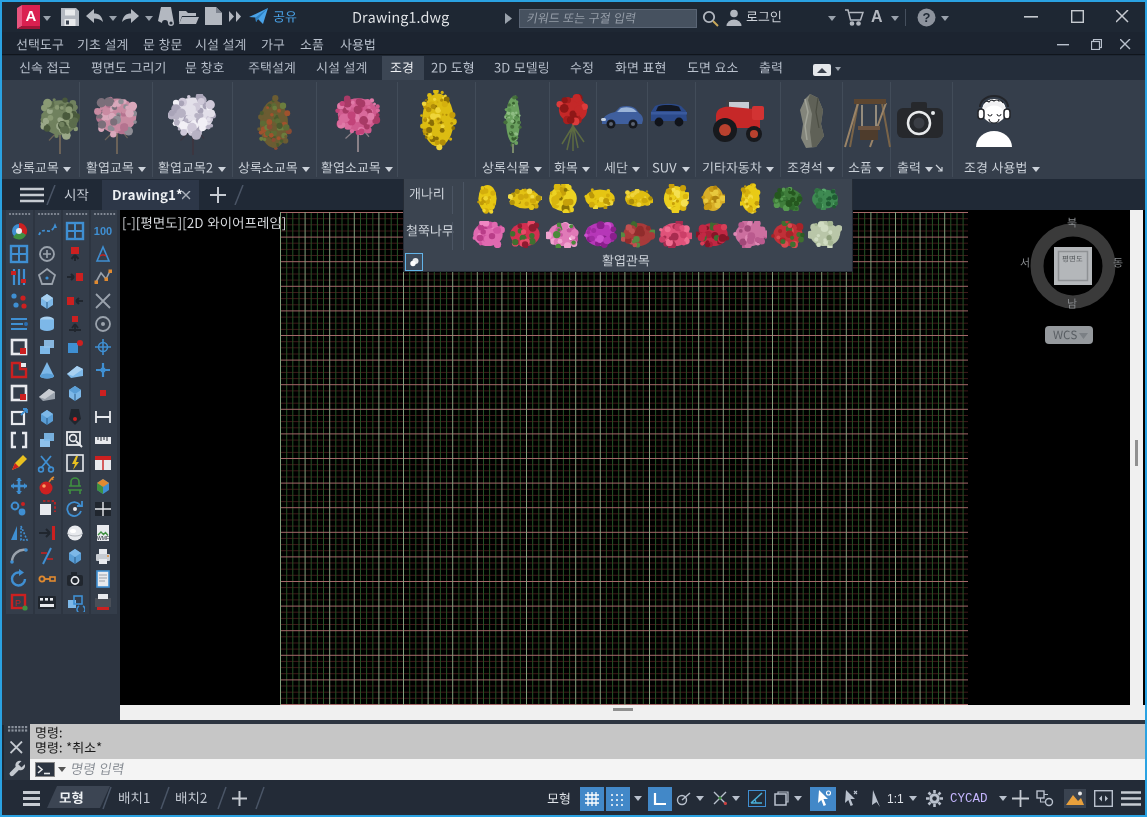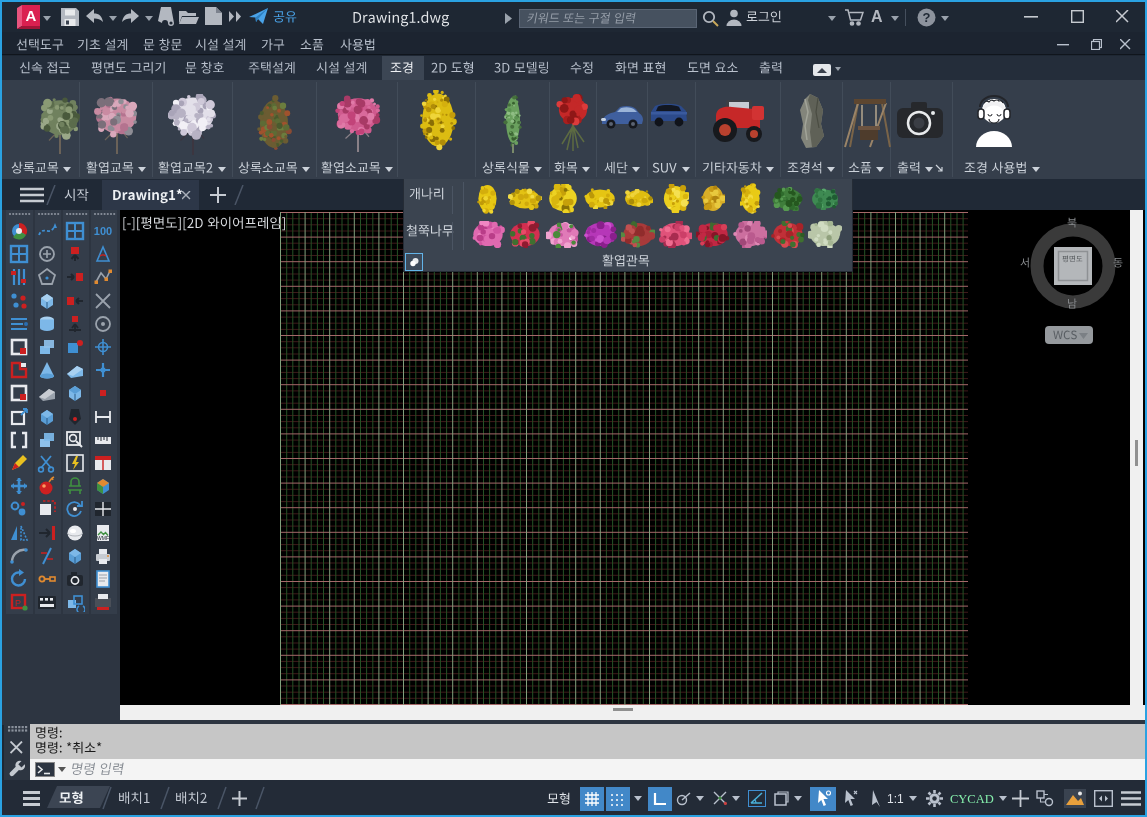--- a/index.html
+++ b/index.html
@@ -1907,21 +1907,21 @@
     <div class="abs" style="left:907px;top:794px;width:0;height:0;border-left:4px solid transparent;border-right:4px solid transparent;border-top:5px solid #b9c1cd"></div>
     <svg class="abs" style="left:923px;top:787px" width="19" height="19">
       <g fill="#b9c1cd">
         <circle cx="9.5" cy="9.5" r="5.2"></circle>
         <g stroke="#b9c1cd" stroke-width="2.6">
           <path d="M9.5 1 V4 M9.5 15 V18 M1 9.5 H4 M15 9.5 H18 M3.5 3.5 L5.6 5.6 M13.4 13.4 L15.5 15.5 M15.5 3.5 L13.4 5.6 M5.6 13.4 L3.5 15.5"></path>
         </g>
       </g>
       <circle cx="9.5" cy="9.5" r="2.2" fill="#232b37"></circle>
     </svg>
-    <div class="abs" style="left:948px;top:790px;color:#86efac;font-size:12.5px;font-family:Liberation Serif, serif">CYCAD</div>
+    <div class="abs" style="left:948px;top:790px;color:#c4b5fd;font-size:12.5px;font-family:Liberation Mono, monospace">CYCAD</div>
     <div class="abs" style="left:997px;top:794px;width:0;height:0;border-left:4px solid transparent;border-right:4px solid transparent;border-top:5px solid #b9c1cd"></div>
     <svg class="abs" style="left:1010px;top:788px" width="17" height="17">
       <path d="M8.5 0 V17 M0 8.5 H17" stroke="#c6cbd2" stroke-width="1.8"></path>
     </svg>
     <svg class="abs" style="left:1034px;top:788px" width="18" height="17">
       <rect x="1" y="1" width="7" height="7" fill="none" stroke="#b9c1cd" stroke-width="1.4"></rect>
       <circle cx="13" cy="12" r="3.5" fill="none" stroke="#b9c1cd" stroke-width="1.4"></circle>
       <path d="M8 4.5 h4 M4.5 8 v4 h5" fill="none" stroke="#b9c1cd" stroke-width="1.1"></path>
     </svg>
     <svg class="abs" style="left:1062px;top:787px" width="22" height="19">

